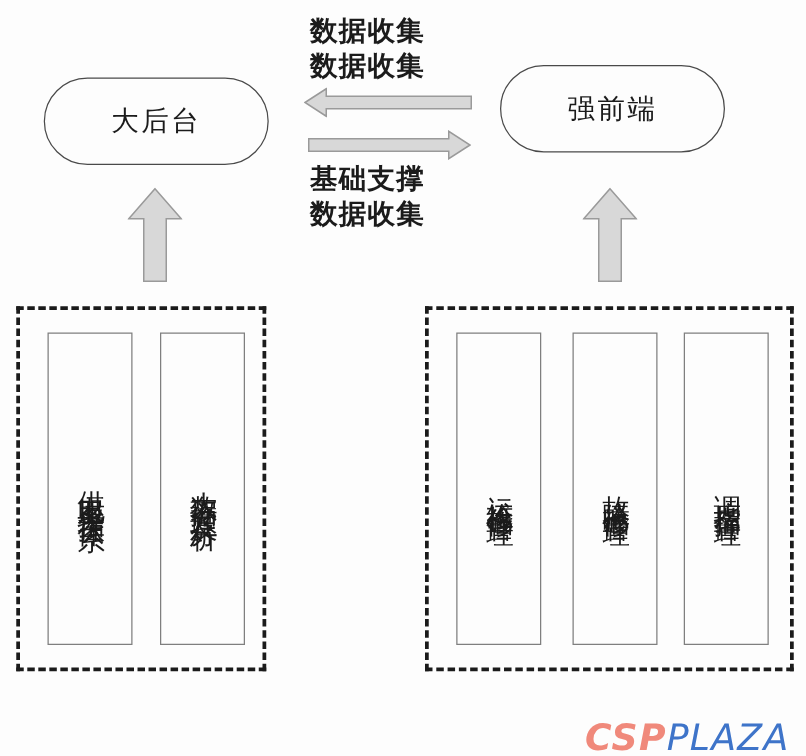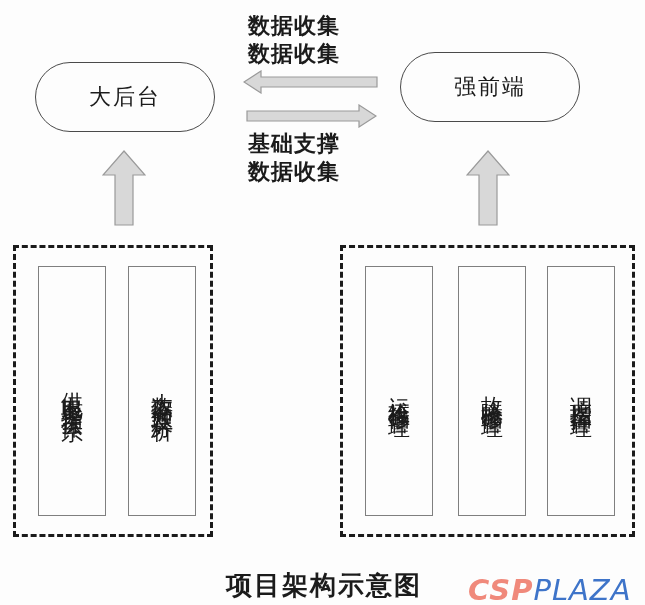--- a/index.html
+++ b/index.html
@@ -166,19 +166,18 @@
       <span class="v-text">运维检修管理</span>
     </div>
     <div class="module-card">
       <span class="v-text">故障抢修管理</span>
     </div>
     <div class="module-card">
       <span class="v-text">调度指挥管理</span>
     </div>
   </div>
 
-  <div class="diagram-caption">项目架构示意图</div>
 
   <div class="logo">
     <span class="csp" style="color: rgb(240, 137, 123);">CSP</span><span class="plaza" style="color: rgb(62, 116, 201);">PLAZA</span>
   </div>
 
 </div>
 
 </body></html>

